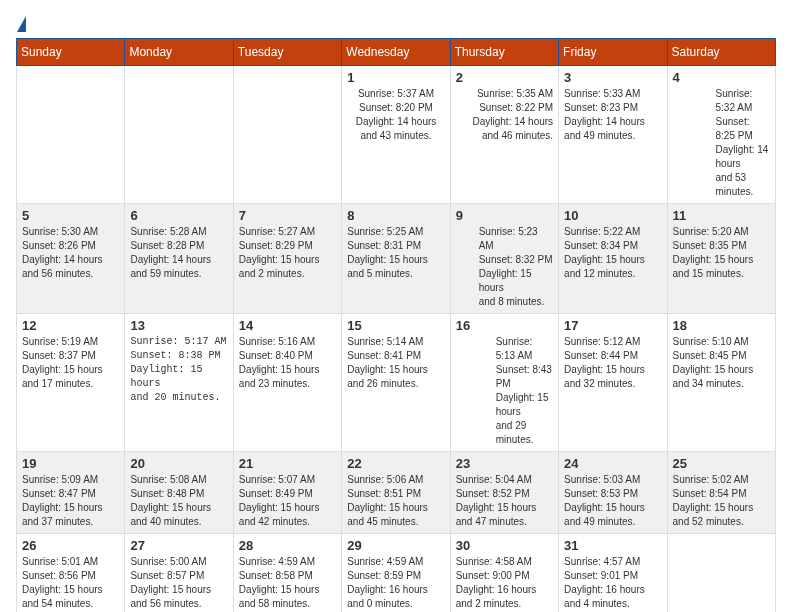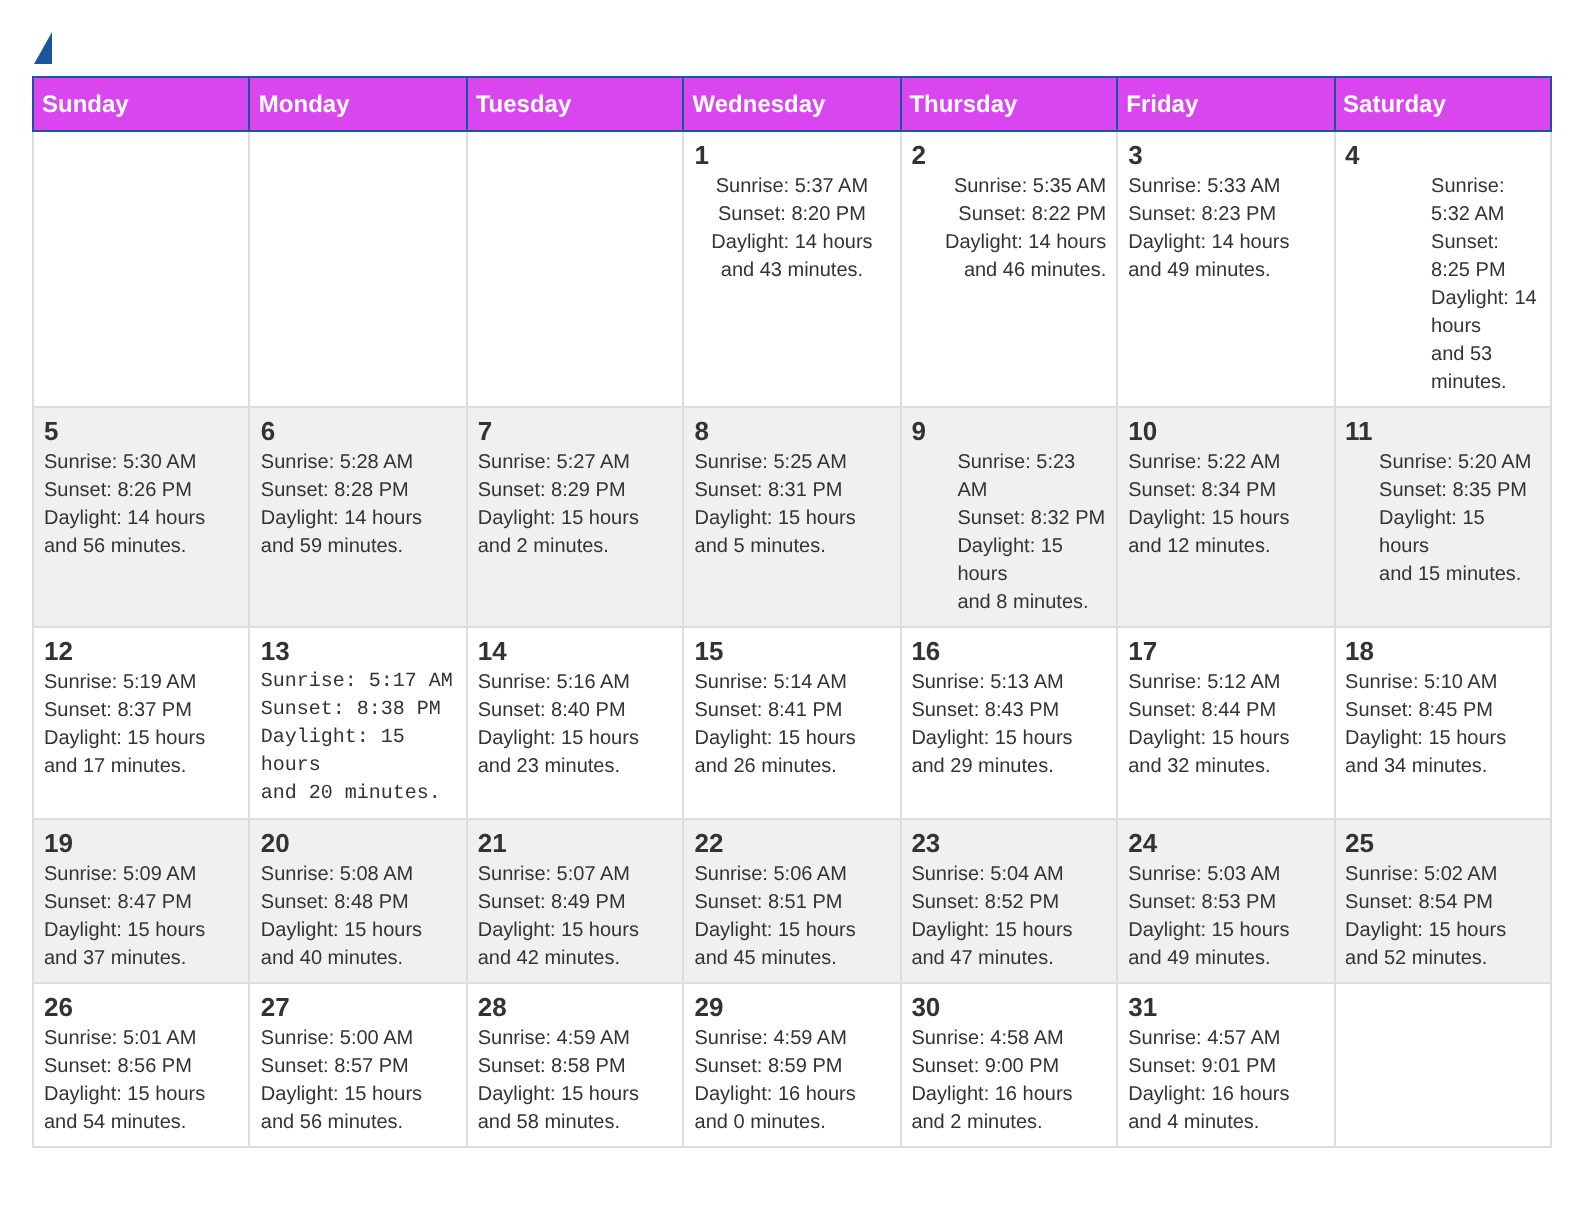--- a/index.html
+++ b/index.html
@@ -37,24 +37,24 @@
       font-size: 16px;
       color: #555;
       margin-top: 2px;
     }
     .calendar {
       width: 100%;
       border-collapse: collapse;
       border: 1px solid #ccc;
     }
     .calendar th {
-      background-color: #d946ef;
+      background-color: #c2410c;
       color: white;
       font-size: 12px;
-      font-weight: bold;
+      font-weight: normal;
       padding: 6px 4px;
       text-align: left;
       border: 1px solid #1a56a0;
     }
     .calendar td {
       vertical-align: top;
       padding: 4px 5px;
       font-size: 10px;
       color: #333;
       border: 1px solid #ddd;
@@ -186,21 +186,21 @@
         </td>
         <td>
           <span class="day-num">10</span>
           <div class="day-info" style="white-space: pre-line;">Sunrise: 5:22 AM
 Sunset: 8:34 PM
 Daylight: 15 hours
 and 12 minutes.</div>
         </td>
         <td>
           <span class="day-num">11</span>
-          <div class="day-info" style="white-space: pre-line; margin-left: 17px;">Sunrise: 5:20 AM
+          <div class="day-info" style="white-space: pre-line;">Sunrise: 5:20 AM
 Sunset: 8:35 PM
 Daylight: 15 hours
 and 15 minutes.</div>
         </td>
       </tr>
       <tr class="row-white">
         <td>
           <span class="day-num">12</span>
           <div class="day-info" style="white-space: pre-line;">Sunrise: 5:19 AM
 Sunset: 8:37 PM
@@ -223,21 +223,21 @@
         </td>
         <td>
           <span class="day-num">15</span>
           <div class="day-info" style="white-space: pre-line;">Sunrise: 5:14 AM
 Sunset: 8:41 PM
 Daylight: 15 hours
 and 26 minutes.</div>
         </td>
         <td>
           <span class="day-num">16</span>
-          <div class="day-info" style="white-space: pre-line;">Sunrise: 5:13 AM
+          <div class="day-info" style="white-space: pre-line; margin-left: 40px;">Sunrise: 5:13 AM
 Sunset: 8:43 PM
 Daylight: 15 hours
 and 29 minutes.</div>
         </td>
         <td>
           <span class="day-num">17</span>
           <div class="day-info" style="white-space: pre-line;">Sunrise: 5:12 AM
 Sunset: 8:44 PM
 Daylight: 15 hours
 and 32 minutes.</div>

